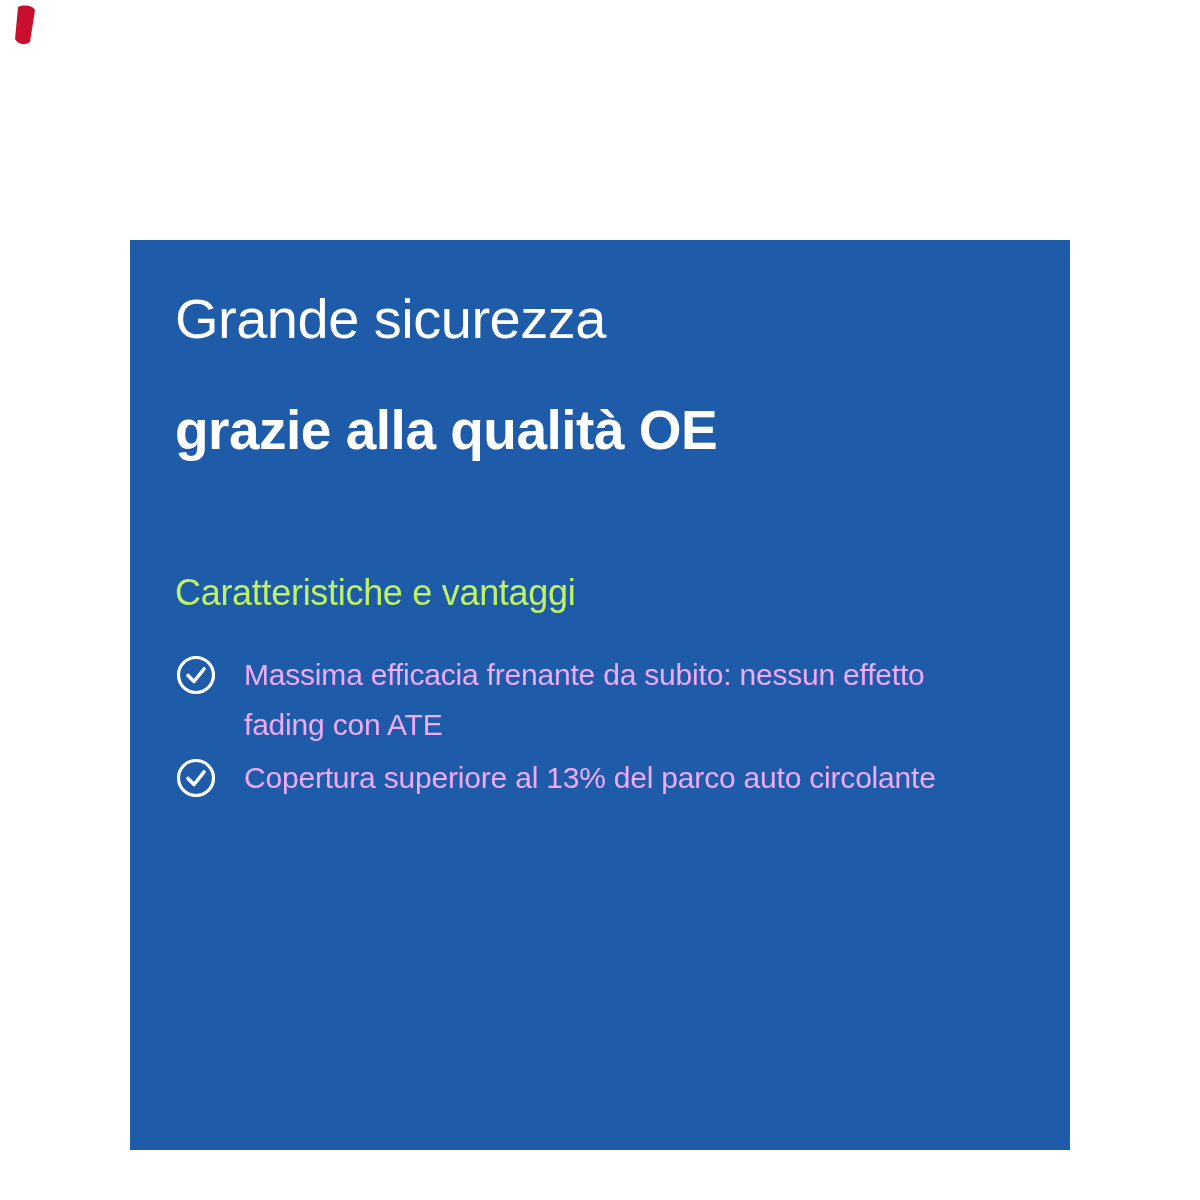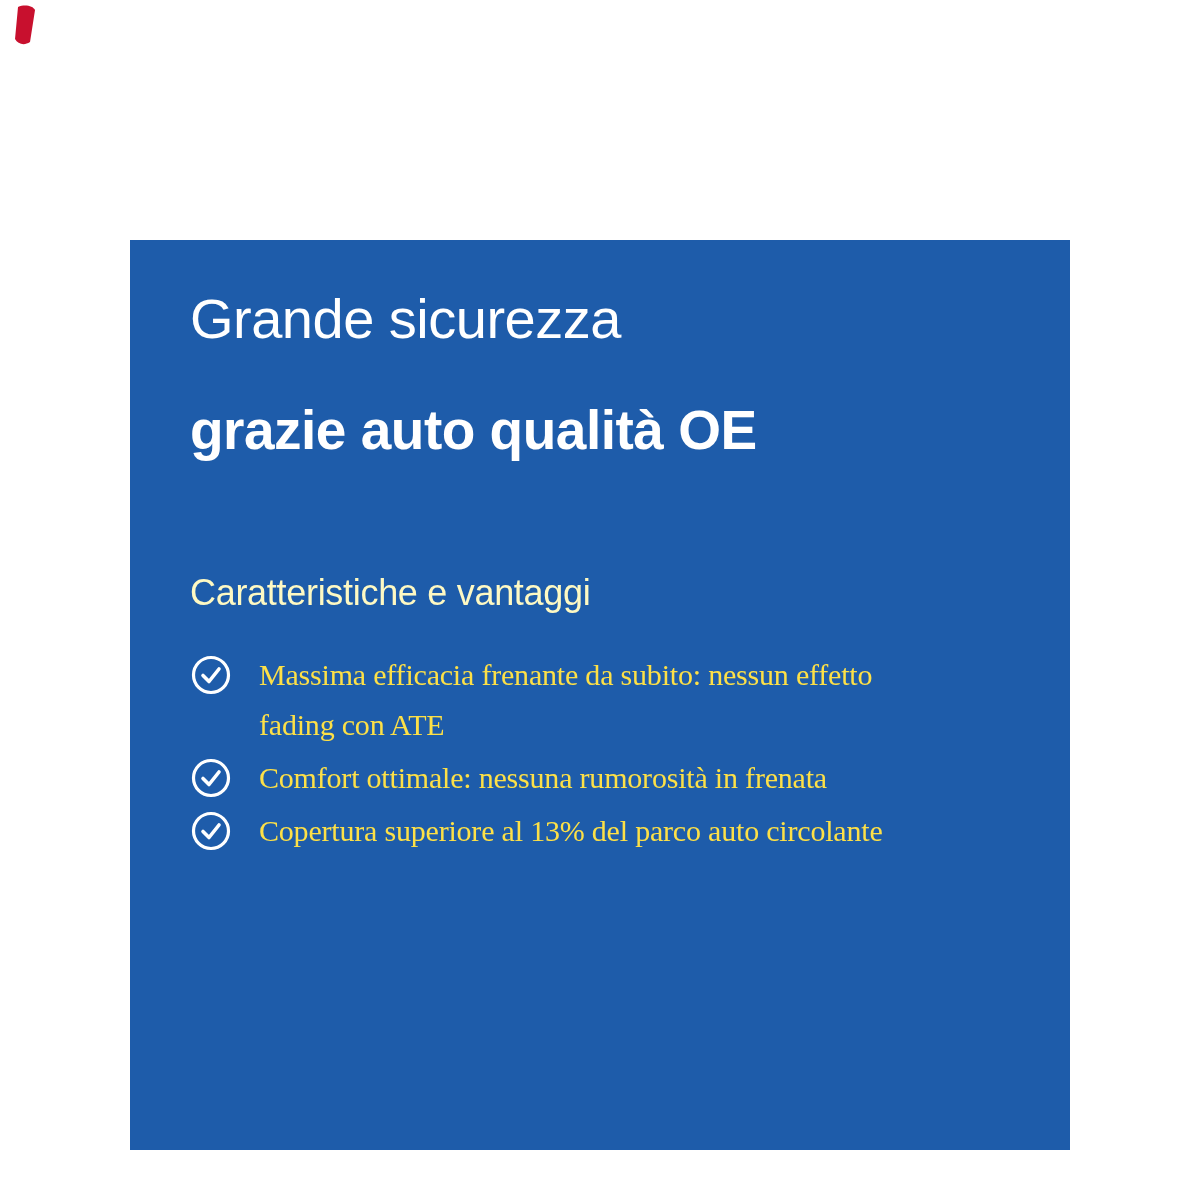--- a/index.html
+++ b/index.html
@@ -24,21 +24,21 @@
   }
   .panel {
     position: absolute;
     left: 130px;
     top: 240px;
     width: 940px;
     height: 910px;
     background: #1E5CAA;
     color: #ffffff;
     box-sizing: border-box;
-    padding: 48px 45px 0 60px;
+    padding: 48px 45px 0 45px;
   }
   .title {
     margin: 0;
     font-size: 56px;
     font-weight: 300;
     letter-spacing: -0.5px;
     line-height: 1.1;
     color: #ffffff;
   }
   .subtitle {
@@ -47,21 +47,21 @@
     font-weight: 700;
     letter-spacing: -0.5px;
     line-height: 1.1;
     color: #ffffff;
   }
   .section-heading {
     margin: 112px 0 0 0;
     font-size: 36px;
     font-weight: 400;
     letter-spacing: -0.3px;
-    color: #fef9c3;
+    color: #bef264;
   }
   .feature-list {
     list-style: none;
     margin: 36px 0 0 0;
     padding: 0;
     display: flex;
     flex-direction: column;
     row-gap: 3px;
   }
   .feature-item {
@@ -75,61 +75,53 @@
     margin-top: 4px;
     margin-right: 27px;
   }
   .feature-text {
     flex: 1;
     font-size: 30px;
     font-weight: 400;
     line-height: 50px;
     letter-spacing: -0.2px;
     white-space: pre-line;
-    color: #fde047;
+    color: #f0abfc;
     max-width: 770px;
-    font-family: Liberation Serif, serif;
   }
 </style>
 </head>
 <body>
 
 <div class="canvas">
 
   <svg class="corner-mark" viewBox="0 0 24 40" aria-hidden="true">
     <path d="M5,2 C12,-1 20,1 22,5 L17,37 C11,41 5,39 2,34 Z" fill="#C8102E"></path>
   </svg>
 
   <div class="panel">
 
     <h1 class="title">Grande sicurezza</h1>
 
-    <h2 class="subtitle">grazie auto qualità OE</h2>
+    <h2 class="subtitle">grazie alla qualità OE</h2>
 
     <h3 class="section-heading">Caratteristiche e vantaggi</h3>
 
     <ul class="feature-list">
 
       <li class="feature-item">
         <svg class="check-icon" viewBox="0 0 42 42" aria-hidden="true">
           <circle cx="21" cy="21" r="17.5" fill="none" stroke="#ffffff" stroke-width="3.2"></circle>
           <polyline points="13,21.5 19,27.5 29,15" fill="none" stroke="#ffffff" stroke-width="3.6" stroke-linecap="round" stroke-linejoin="round"></polyline>
         </svg>
         <span class="feature-text">Massima efficacia frenante da subito: nessun effetto
 fading con ATE</span>
       </li>
 
 
-      <li class="feature-item">
-        <svg class="check-icon" viewBox="0 0 42 42" aria-hidden="true">
-          <circle cx="21" cy="21" r="17.5" fill="none" stroke="#ffffff" stroke-width="3.2"></circle>
-          <polyline points="13,21.5 19,27.5 29,15" fill="none" stroke="#ffffff" stroke-width="3.6" stroke-linecap="round" stroke-linejoin="round"></polyline>
-        </svg>
-        <span class="feature-text">Comfort ottimale: nessuna rumorosità in frenata</span>
-      </li>
 
       <li class="feature-item">
         <svg class="check-icon" viewBox="0 0 42 42" aria-hidden="true">
           <circle cx="21" cy="21" r="17.5" fill="none" stroke="#ffffff" stroke-width="3.2"></circle>
           <polyline points="13,21.5 19,27.5 29,15" fill="none" stroke="#ffffff" stroke-width="3.6" stroke-linecap="round" stroke-linejoin="round"></polyline>
         </svg>
         <span class="feature-text">Copertura superiore al 13% del parco auto circolante</span>
       </li>
 
 

